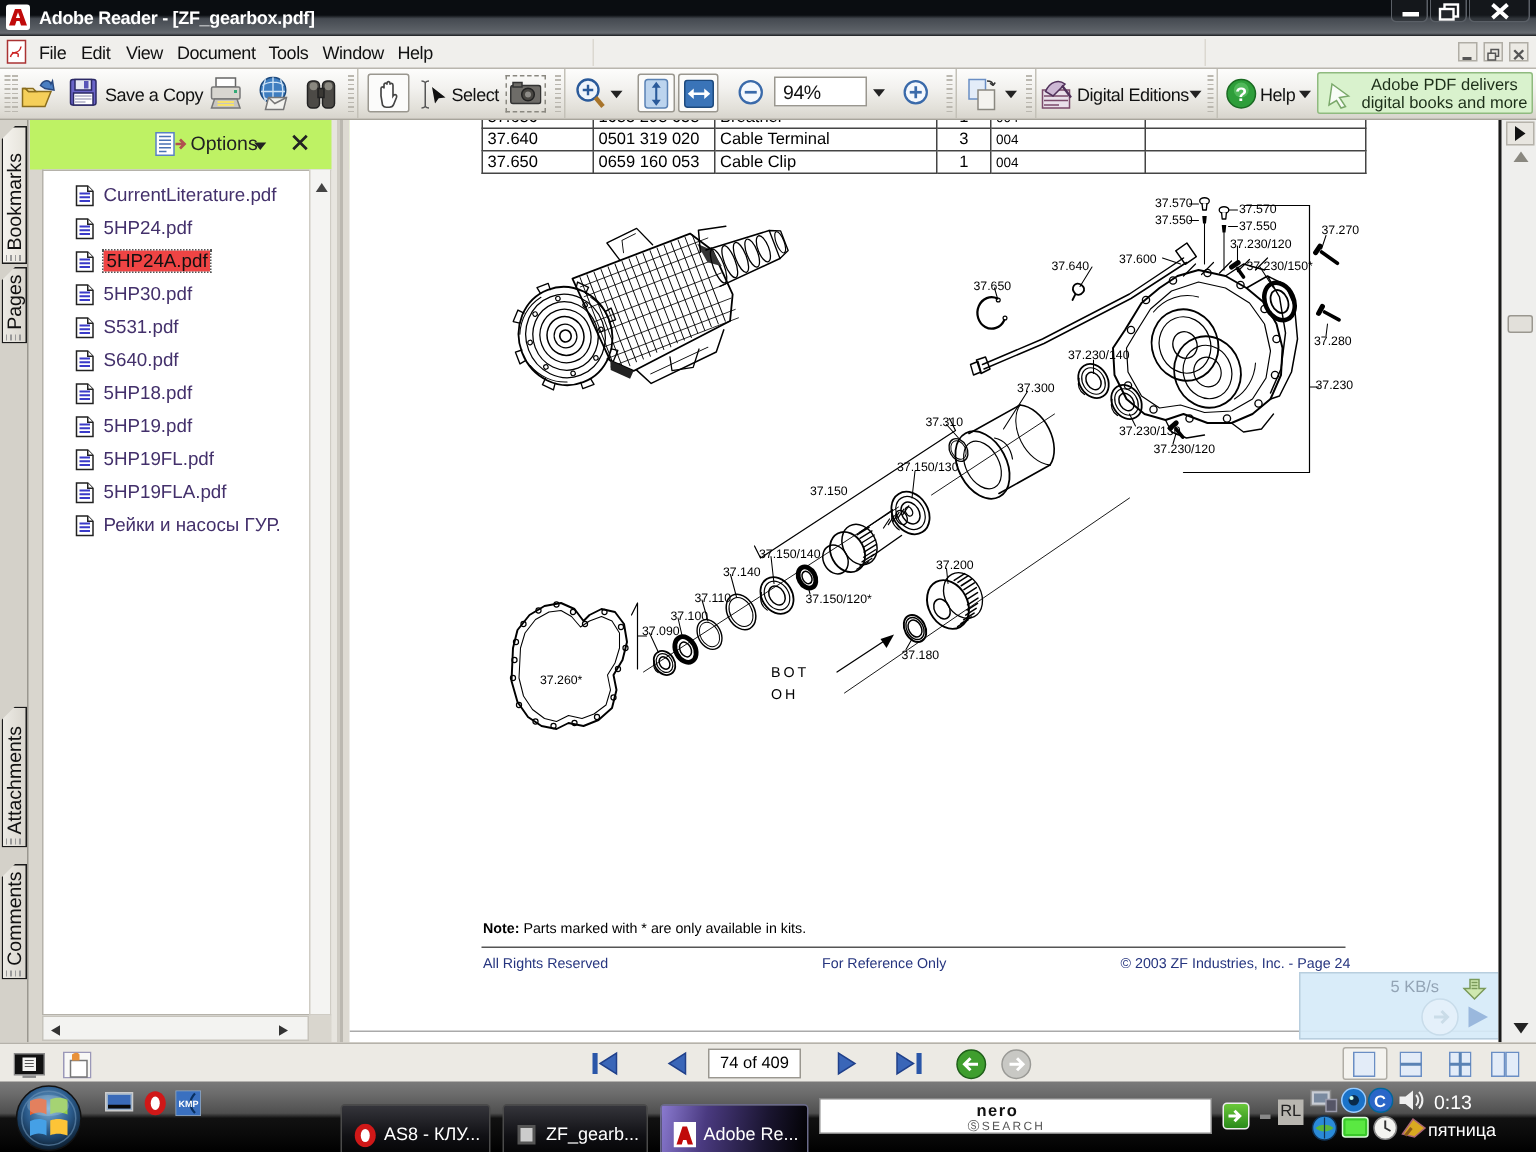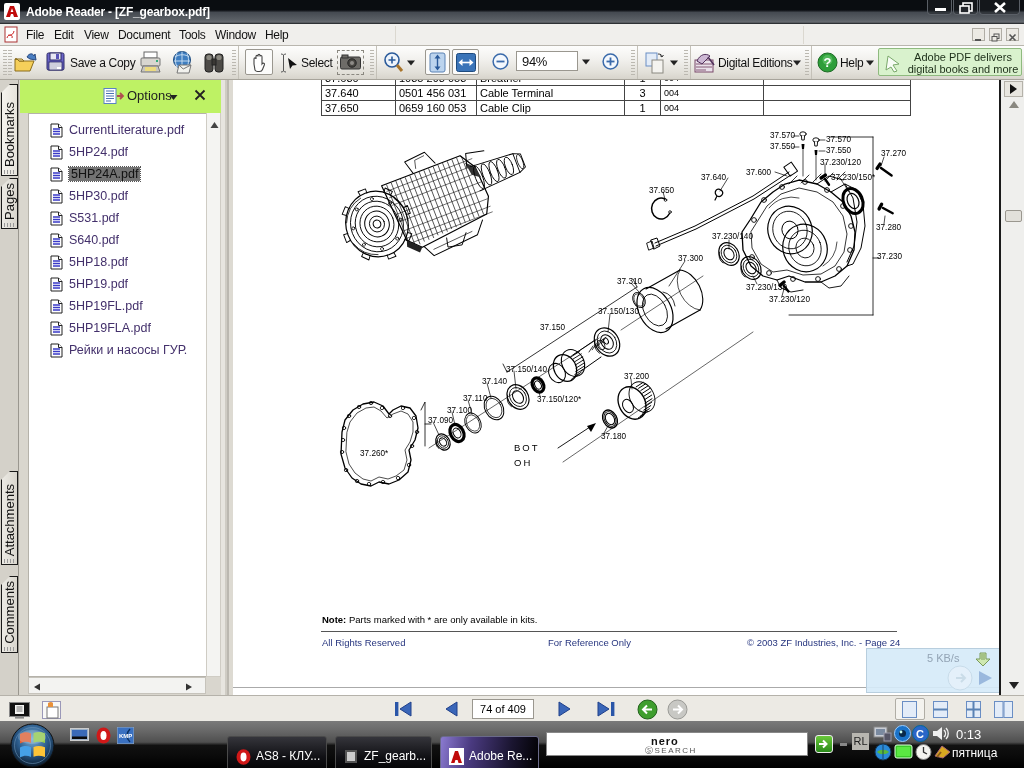--- a/index.html
+++ b/index.html
@@ -305,21 +305,21 @@
           <path d="M1 1 L8.5 1 L12 4.5 L12 14 L1 14 Z" fill="#fff" stroke="#222"></path>
           <path d="M8.5 1 L8.5 4.5 L12 4.5" fill="#fff" stroke="#222"></path>
           <path d="M3 6 L10 6 M3 8.5 L10 8.5 M3 11 L10 11" stroke="#3a3ac8" stroke-width="1.3"></path>
         </svg>
 <div class="bmitem" style="top:31px; left:40px;">5HP24.pdf</div>
 <svg class="abs" style="left:21px;top:31px" width="13" height="15">
           <path d="M1 1 L8.5 1 L12 4.5 L12 14 L1 14 Z" fill="#fff" stroke="#222"></path>
           <path d="M8.5 1 L8.5 4.5 L12 4.5" fill="#fff" stroke="#222"></path>
           <path d="M3 6 L10 6 M3 8.5 L10 8.5 M3 11 L10 11" stroke="#3a3ac8" stroke-width="1.3"></path>
         </svg>
-<div class="bmitem" style="top:53px; left:40px;background:#737373;outline:1px dotted #555;color:#111;padding:0 2px;">5HP24A.pdf</div>
+<div class="bmitem" style="top:53px; left:40px;background:#ef4444;outline:1px dotted #555;color:#111;padding:0 2px;">5HP24A.pdf</div>
 <svg class="abs" style="left:21px;top:53px" width="13" height="15">
           <path d="M1 1 L8.5 1 L12 4.5 L12 14 L1 14 Z" fill="#fff" stroke="#222"></path>
           <path d="M8.5 1 L8.5 4.5 L12 4.5" fill="#fff" stroke="#222"></path>
           <path d="M3 6 L10 6 M3 8.5 L10 8.5 M3 11 L10 11" stroke="#3a3ac8" stroke-width="1.3"></path>
         </svg>
 <div class="bmitem" style="top:75px; left:40px;">5HP30.pdf</div>
 <svg class="abs" style="left:21px;top:75px" width="13" height="15">
           <path d="M1 1 L8.5 1 L12 4.5 L12 14 L1 14 Z" fill="#fff" stroke="#222"></path>
           <path d="M8.5 1 L8.5 4.5 L12 4.5" fill="#fff" stroke="#222"></path>
           <path d="M3 6 L10 6 M3 8.5 L10 8.5 M3 11 L10 11" stroke="#3a3ac8" stroke-width="1.3"></path>
@@ -388,21 +388,21 @@
             <tr>
               <td style="width:74px">37.630</td>
               <td style="width:81px">1035 298 053</td>
               <td style="width:148px">Breather</td>
               <td style="width:36px;text-align:center">1</td>
               <td class="sm" style="width:103px">004</td>
               <td style="width:147px"></td>
             </tr>
         <tr>
               <td>37.640</td>
-              <td>0501 456 031</td>
+              <td>0501 319 020</td>
               <td>Cable Terminal</td>
               <td style="text-align:center">3</td>
               <td class="sm">004</td>
               <td></td>
             </tr>
         <tr>
               <td>37.650</td>
               <td>0659 160 053</td>
               <td>Cable Clip</td>
               <td style="text-align:center">1</td>

